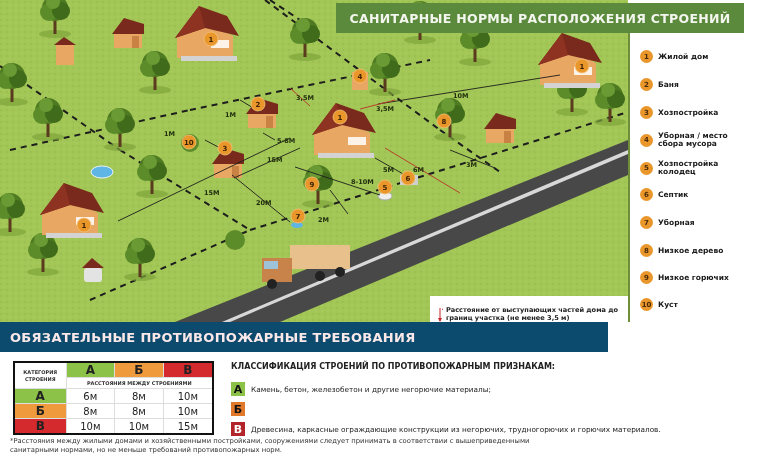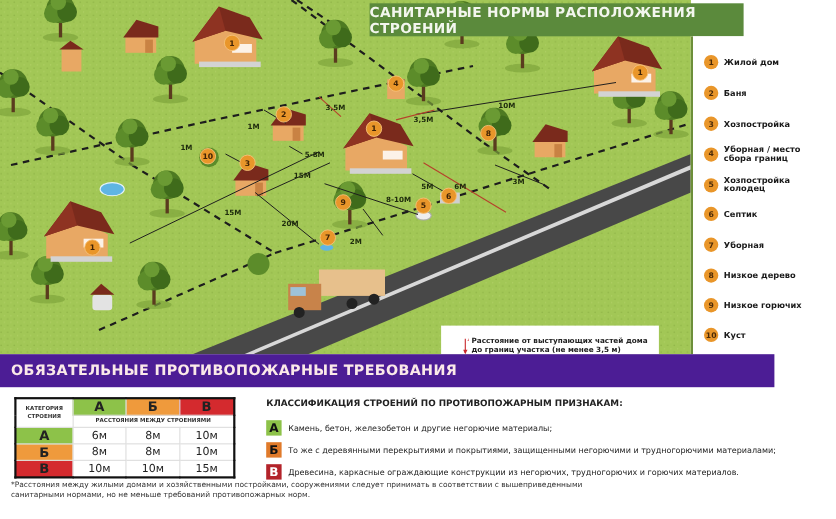--- a/index.html
+++ b/index.html
@@ -1,35 +1,35 @@
 <!DOCTYPE html>
 <html><head>
 <meta charset="utf-8">
 <style>
 *{box-sizing:border-box;margin:0;padding:0}
 body{width:760px;height:472px;overflow:hidden;background:#fff;font-family:"DejaVu Sans",sans-serif;position:relative}
 #scene{position:absolute;left:0;top:0;width:628px;height:322px;overflow:hidden;background:#9dc451}
 #scene svg{position:absolute;left:0;top:0}
-#title-bar{position:absolute;left:336px;top:3px;width:340px;height:30px;background:#5b8a3c;color:#f3f6ee;font-weight:bold;font-size:12.5px;letter-spacing:0.3px;display:flex;align-items:center;justify-content:center}
+#title-bar{position:absolute;left:336px;top:3px;width:408px;height:30px;background:#5b8a3c;color:#f3f6ee;font-weight:bold;font-size:12.5px;letter-spacing:0.3px;display:flex;align-items:center;justify-content:center}
 #legend{position:absolute;left:628px;top:33px;width:132px;height:289px;background:#fff;border-left:2px solid #6d8f3a}
 .leg-item{position:absolute;left:10px;display:flex;align-items:center;gap:5px}
 .leg-num{width:13px;height:13px;border-radius:50%;background:#e9962a;color:#4a2a08;font-size:7px;font-weight:bold;display:flex;align-items:center;justify-content:center;flex:none}
 .leg-label{font-size:7.5px;font-weight:bold;color:#1a1a1a;line-height:8px}
-#note{position:absolute;left:401px;top:296px;width:198px;height:36px;background:#fff;display:flex;align-items:center;padding-left:20px;gap:3px}
+#note{position:absolute;left:430px;top:296px;width:198px;height:36px;background:#fff;display:flex;align-items:center;padding-left:8px;gap:3px}
 #note .arr{width:8px;height:18px;position:relative}
 #note-text{font-size:6.6px;font-weight:bold;color:#222;line-height:8px}
-#fire-bar{position:absolute;left:0;top:322px;width:704px;height:30px;background:#4c1d95;color:#fbe9e9;font-weight:bold;font-size:13px;letter-spacing:0.3px;display:flex;align-items:center;padding-left:10px}
+#fire-bar{position:absolute;left:0;top:322px;width:608px;height:30px;background:#0c4a6e;color:#fbe9e9;font-weight:bold;font-size:13px;letter-spacing:0.3px;display:flex;align-items:center;padding-left:10px}
 #fire-table{position:absolute;left:13px;top:361px;width:201px;border:2px solid #111;border-collapse:collapse;font-size:10px}
 #fire-table td{border:1px solid #ddd;text-align:center;height:12px;padding:0;color:#222}
 #fire-table .hcat{font-size:5px;line-height:7px;background:#fff;width:52px;font-weight:bold;color:#333}
 #fire-table .hsub{font-size:5px;height:11px;font-weight:bold;color:#333}
 .cA{background:#8dc249}.cB{background:#ef9a3c}.cV{background:#d42a2e}
 .cat{font-weight:bold;font-size:12px;color:#111}
 .cat-v{color:#5b0b0b}
-#classif{position:absolute;left:242px;top:362px;width:515px}
+#classif{position:absolute;left:231px;top:362px;width:515px}
 #classif-title{font-size:8px;font-weight:bold;color:#222;margin-bottom:9px}
 .cls-row{display:flex;align-items:center;gap:6px;height:18px;margin-bottom:2px}
 .cls-badge{width:14px;height:14px;display:flex;align-items:center;justify-content:center;font-weight:bold;font-size:11px;color:#111;flex:none}
 .cls-text{font-size:7.3px;color:#222}
 #footnote{position:absolute;left:10px;top:437px;width:520px;font-size:6.8px;color:#333;line-height:9px}
 .dist{font-size:6.5px;font-weight:bold;fill:#1e2b0d}
 .badge-n{font-size:7px;font-weight:bold;fill:#3d2205}
 </style>
 </head>
 <body>
@@ -230,21 +230,21 @@
   <div class="leg-item" style="top:45px">
       <span class="leg-num">2</span>
       <span class="leg-label">Баня</span>
     </div>
   <div class="leg-item" style="top:73px">
       <span class="leg-num">3</span>
       <span class="leg-label">Хозпостройка</span>
     </div>
   <div class="leg-item" style="top:99px;width:115px">
       <span class="leg-num">4</span>
-      <span class="leg-label">Уборная / место сбора границ</span>
+      <span class="leg-label">Уборная / место сбора мусора</span>
     </div>
   <div class="leg-item" style="top:127px;width:100px">
       <span class="leg-num">5</span>
       <span class="leg-label">Хозпостройка колодец</span>
     </div>
   <div class="leg-item" style="top:155px">
       <span class="leg-num">6</span>
       <span class="leg-label">Септик</span>
     </div>
   <div class="leg-item" style="top:183px">
@@ -300,21 +300,20 @@
   </table>
 
 <div id="classif">
   <div id="classif-title">КЛАССИФИКАЦИЯ СТРОЕНИЙ ПО ПРОТИВОПОЖАРНЫМ ПРИЗНАКАМ:</div>
   <div class="cls-row">
     <span class="cls-badge" style="background:#8dc249">А</span>
     <span class="cls-text">Камень, бетон, железобетон и другие негорючие материалы;</span>
   </div>
   <div class="cls-row">
     <span class="cls-badge" style="background:#e07a2a">Б</span>
-    <span class="cls-text">То же с деревянными перекрытиями и покрытиями, защищенными негорючими и трудногорючими материалами;</span>
   </div>
   <div class="cls-row">
     <span class="cls-badge" style="background:#b3232a;color:#fff">В</span>
     <span class="cls-text">Древесина, каркасные ограждающие конструкции из негорючих, трудногорючих и горючих материалов.</span>
   </div>
 </div>
 
 <div id="footnote">*Расстояния между жилыми домами и хозяйственными постройками, сооружениями следует принимать в соответствии с вышеприведенными санитарными нормами, но не меньше требований противопожарных норм.</div>
 
 </body></html>

